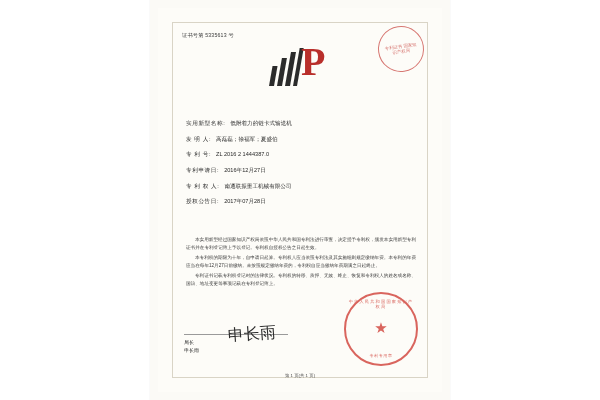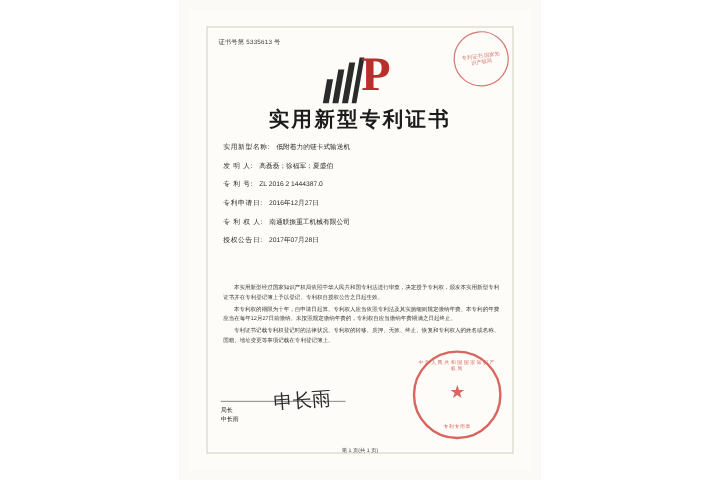--- a/index.html
+++ b/index.html
@@ -259,21 +259,20 @@
       <div class="emblem">
         <div class="bars">
             <i></i>
             <i></i>
             <i></i>
             <i></i>
           </div>
         <div class="p-letter">P</div>
       </div>
 
-      <div class="doc-title">实用新型专利证书</div>
 
       <div class="fields">
         <div class="field-row">
           <span class="field-label">实用新型名称:</span>
           <span class="field-value">低附着力的链卡式输送机</span>
         </div>
         <div class="field-row">
           <span class="field-label">发 明 人:</span>
           <span class="field-value">高磊磊；徐福军；夏盛伯</span>
         </div>

